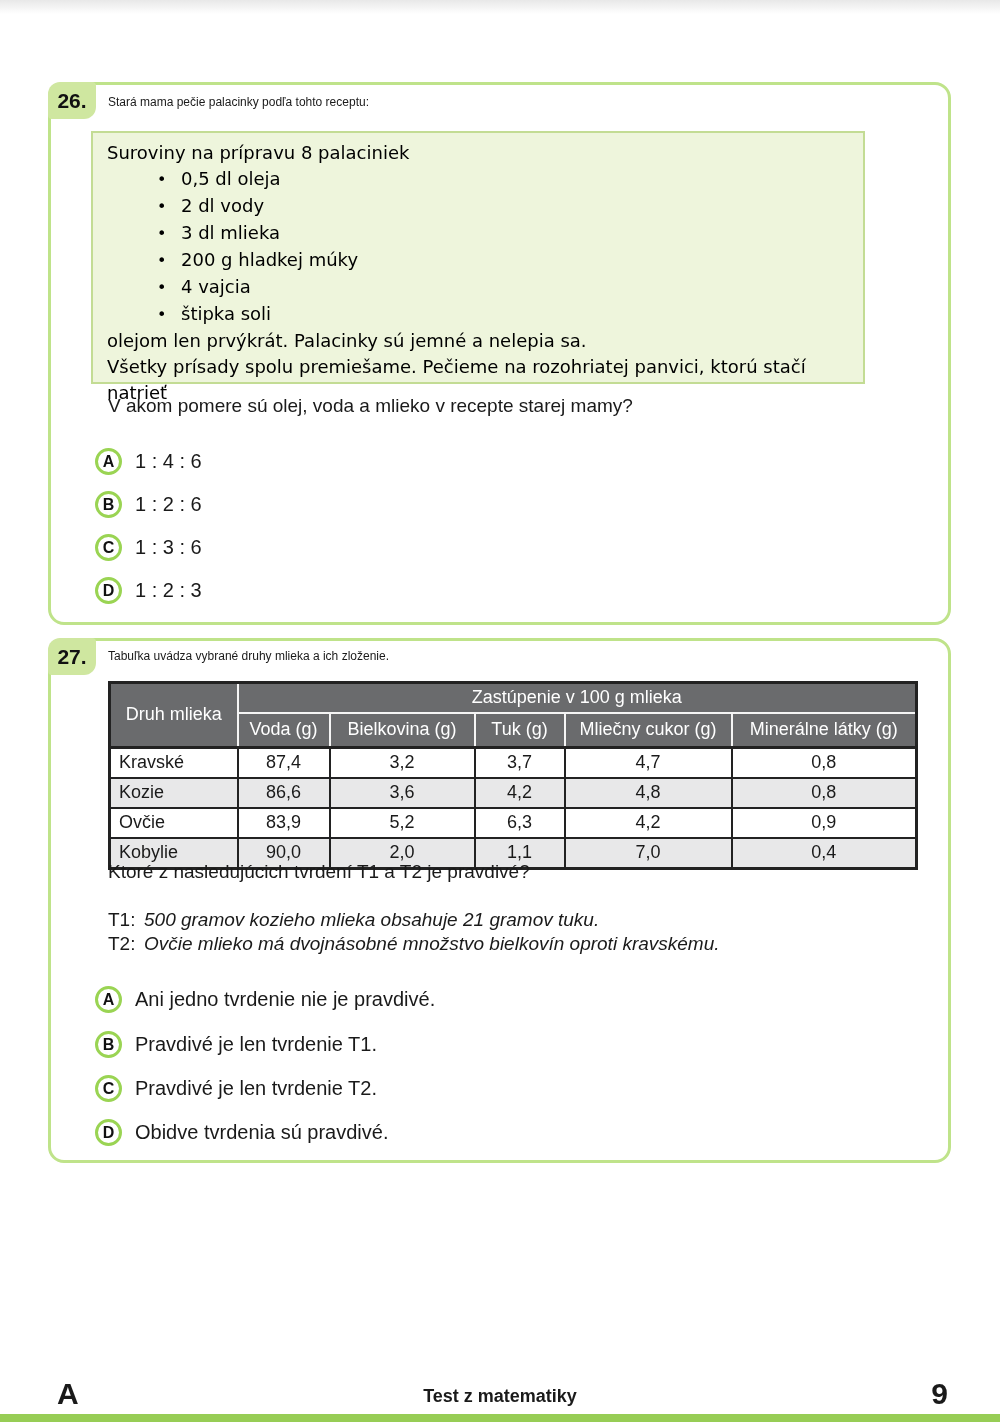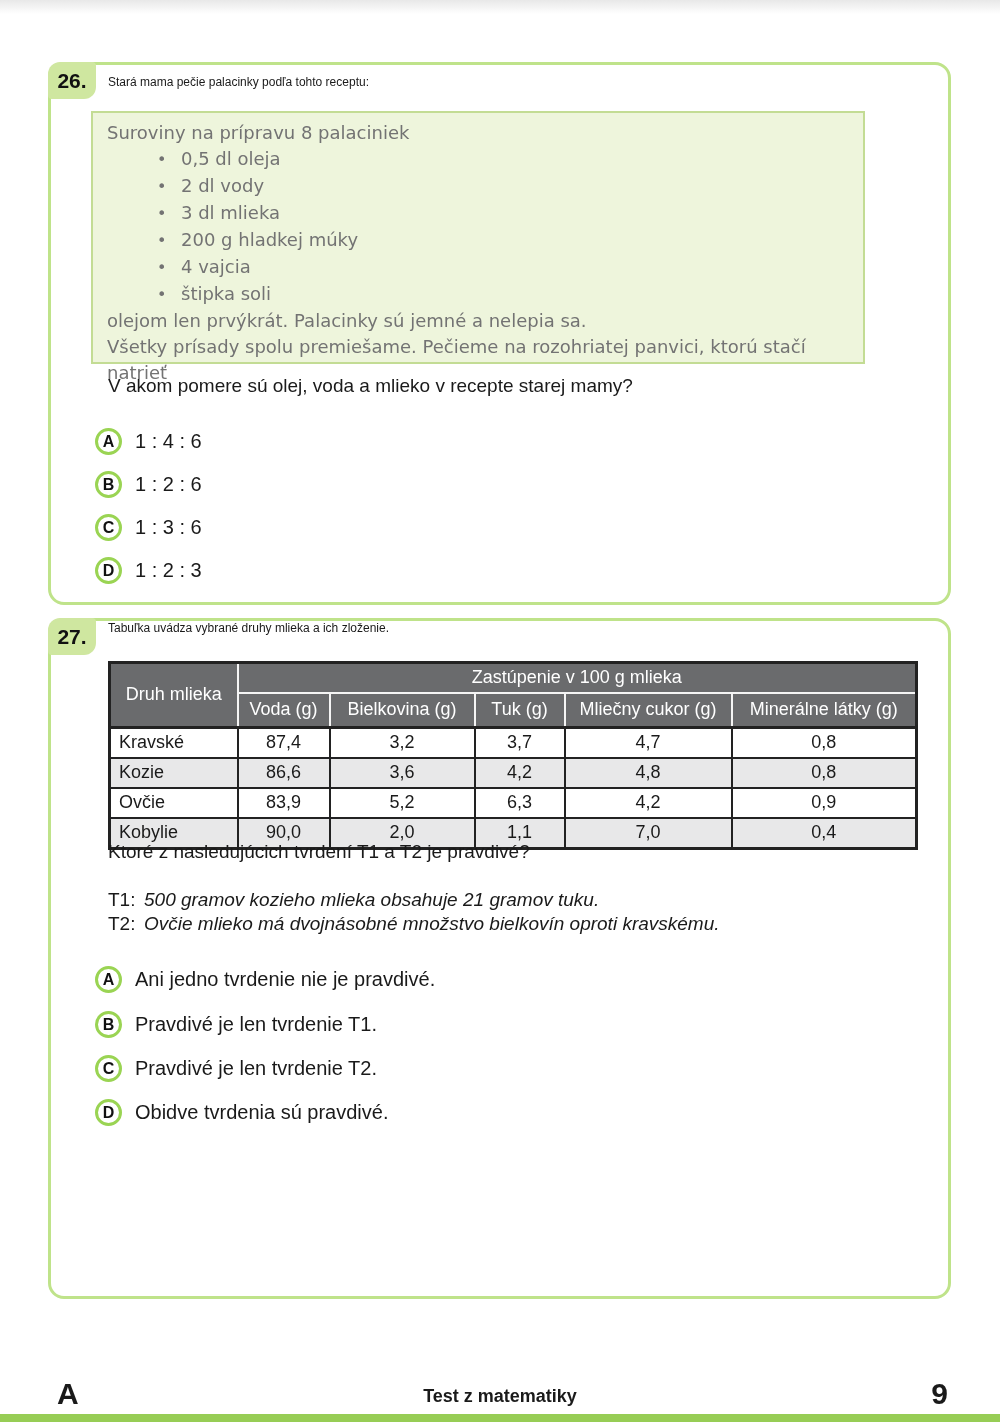--- a/index.html
+++ b/index.html
@@ -6,33 +6,33 @@
   body{
     width:1000px;height:1422px;position:relative;background:#ffffff;
     font-family:"Liberation Sans", sans-serif;color:#1a1a1a;overflow:hidden;
   }
   .top-shade{position:absolute;top:0;left:0;width:1000px;height:14px;
     background:linear-gradient(#e8e8e8,#ffffff);}
   .bottom-bar{position:absolute;bottom:0;left:0;width:1000px;height:8px;background:#97cd55;}
 
   
   .qbox{position:absolute;left:48px;box-sizing:border-box;width:903px;
-    border:3px solid #bfe38a;border-radius:16px;background:#fff;}
+    border:3px solid #bfe38a;border-radius:16px;background:#fff;margin-top:20px;}
   .qbox.q26{top:62px;height:543px;}
-  .qbox.q27{top:618px;height:681px;}
+  .qbox.q27{top:618px;height:525px;}
   .qtab{position:absolute;top:-3px;left:-3px;width:48px;height:37px;
     background:#cfe7a0;border-radius:12px 4px 12px 4px;
     display:flex;align-items:center;justify-content:center;
     font-weight:bold;font-size:21px;color:#111;}
   .qprompt{position:absolute;left:57px;font-size:12px;white-space:nowrap;}
 
   
   .recipe{position:absolute;left:40px;top:46px;box-sizing:border-box;width:774px;height:253px;
     background:#eef5dc;border:2px solid #c3dc94;padding:7px 14px;
-    font-family:"DejaVu Sans", sans-serif;font-size:18px;line-height:26px;color:#737373;}
+    font-family:"DejaVu Sans", sans-serif;font-size:18px;line-height:26px;color:#000000;}
   .r-item{padding-left:50px;display:flex;align-items:baseline;}
   .r-dot{width:24px;flex:0 0 24px;font-size:16px;}
 
   
   .opt{position:absolute;left:44px;display:flex;align-items:center;gap:13px;}
   .circ{box-sizing:border-box;width:27px;height:27px;border:3px solid #9ad453;border-radius:50%;
     background:#fff;display:flex;align-items:center;justify-content:center;
     font-weight:bold;font-size:16px;color:#111;flex:0 0 27px;}
   .opt-text{font-size:20px;white-space:nowrap;}
 
@@ -114,21 +114,21 @@
     <span class="opt-text">1 : 3 : 6</span>
   </div>
   <div class="opt" style="top:492px;">
     <span class="circ">D</span>
     <span class="opt-text">1 : 2 : 3</span>
   </div>
 </section>
 
 <section class="qbox q27">
   <div class="qtab">27.</div>
-  <div class="qprompt" style="top:0;">Tabuľka uvádza vybrané druhy mlieka a ich zloženie.</div>
+  <div class="qprompt" style="top:8px;">Tabuľka uvádza vybrané druhy mlieka a ich zloženie.</div>
 
   <table class="milk-table">
     <colgroup>
       <col style="width:128px">
         <col style="width:92px">
         <col style="width:145px">
       <col style="width:90px">
         <col style="width:167px">
         <col style="width:185px">
     </colgroup>

